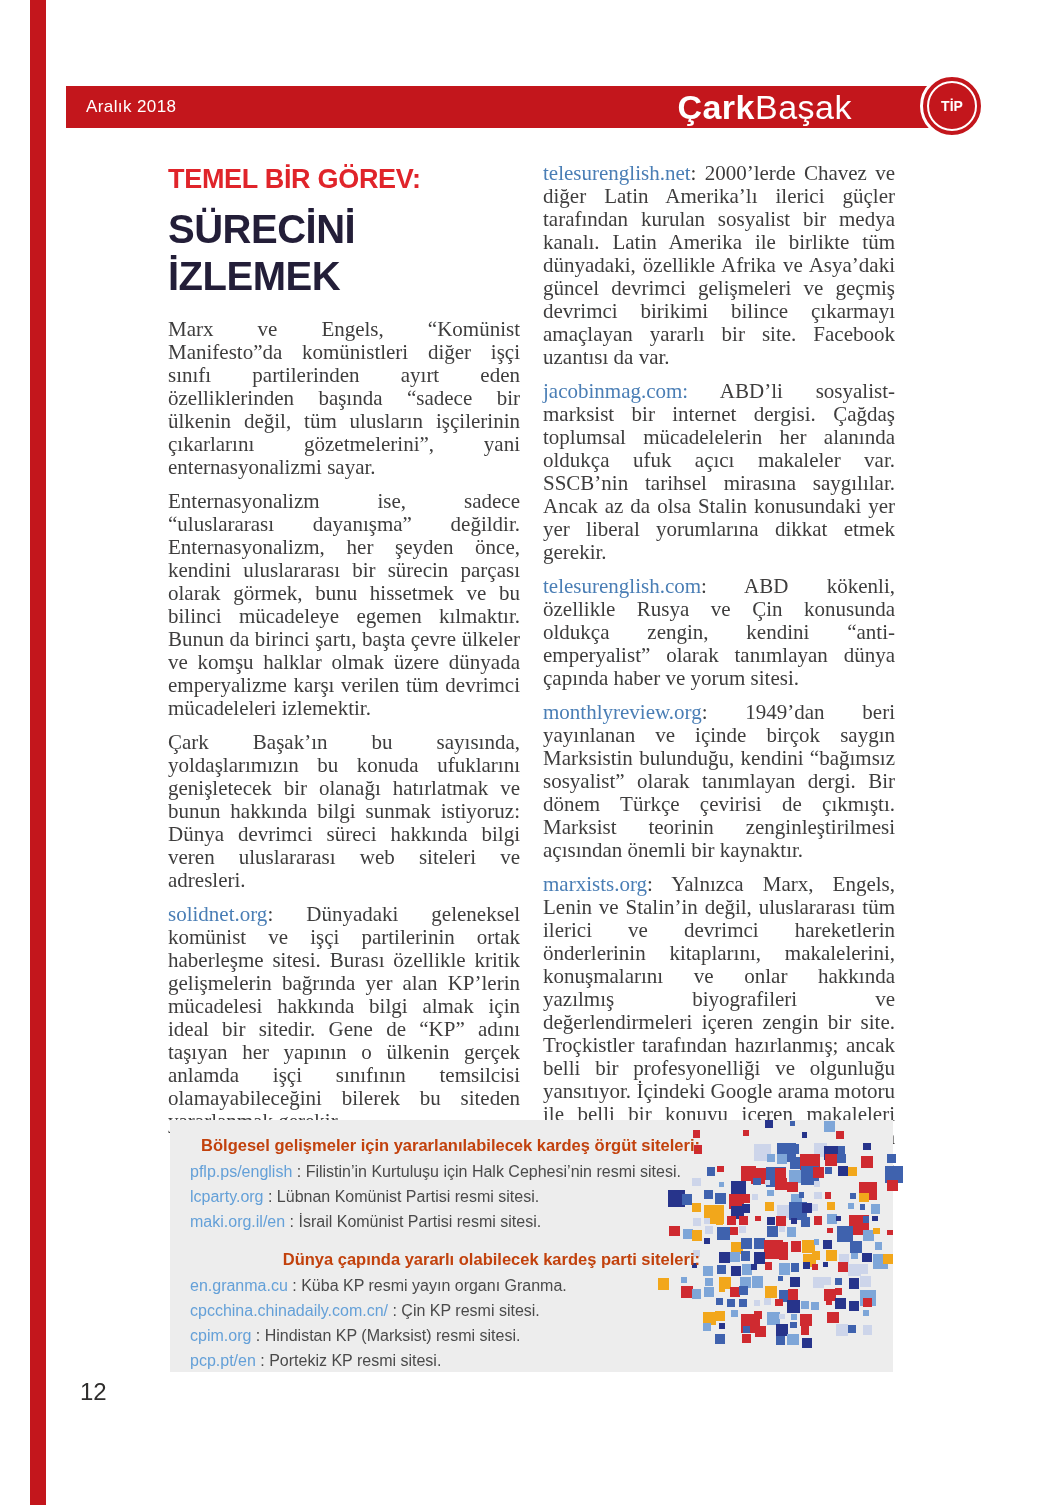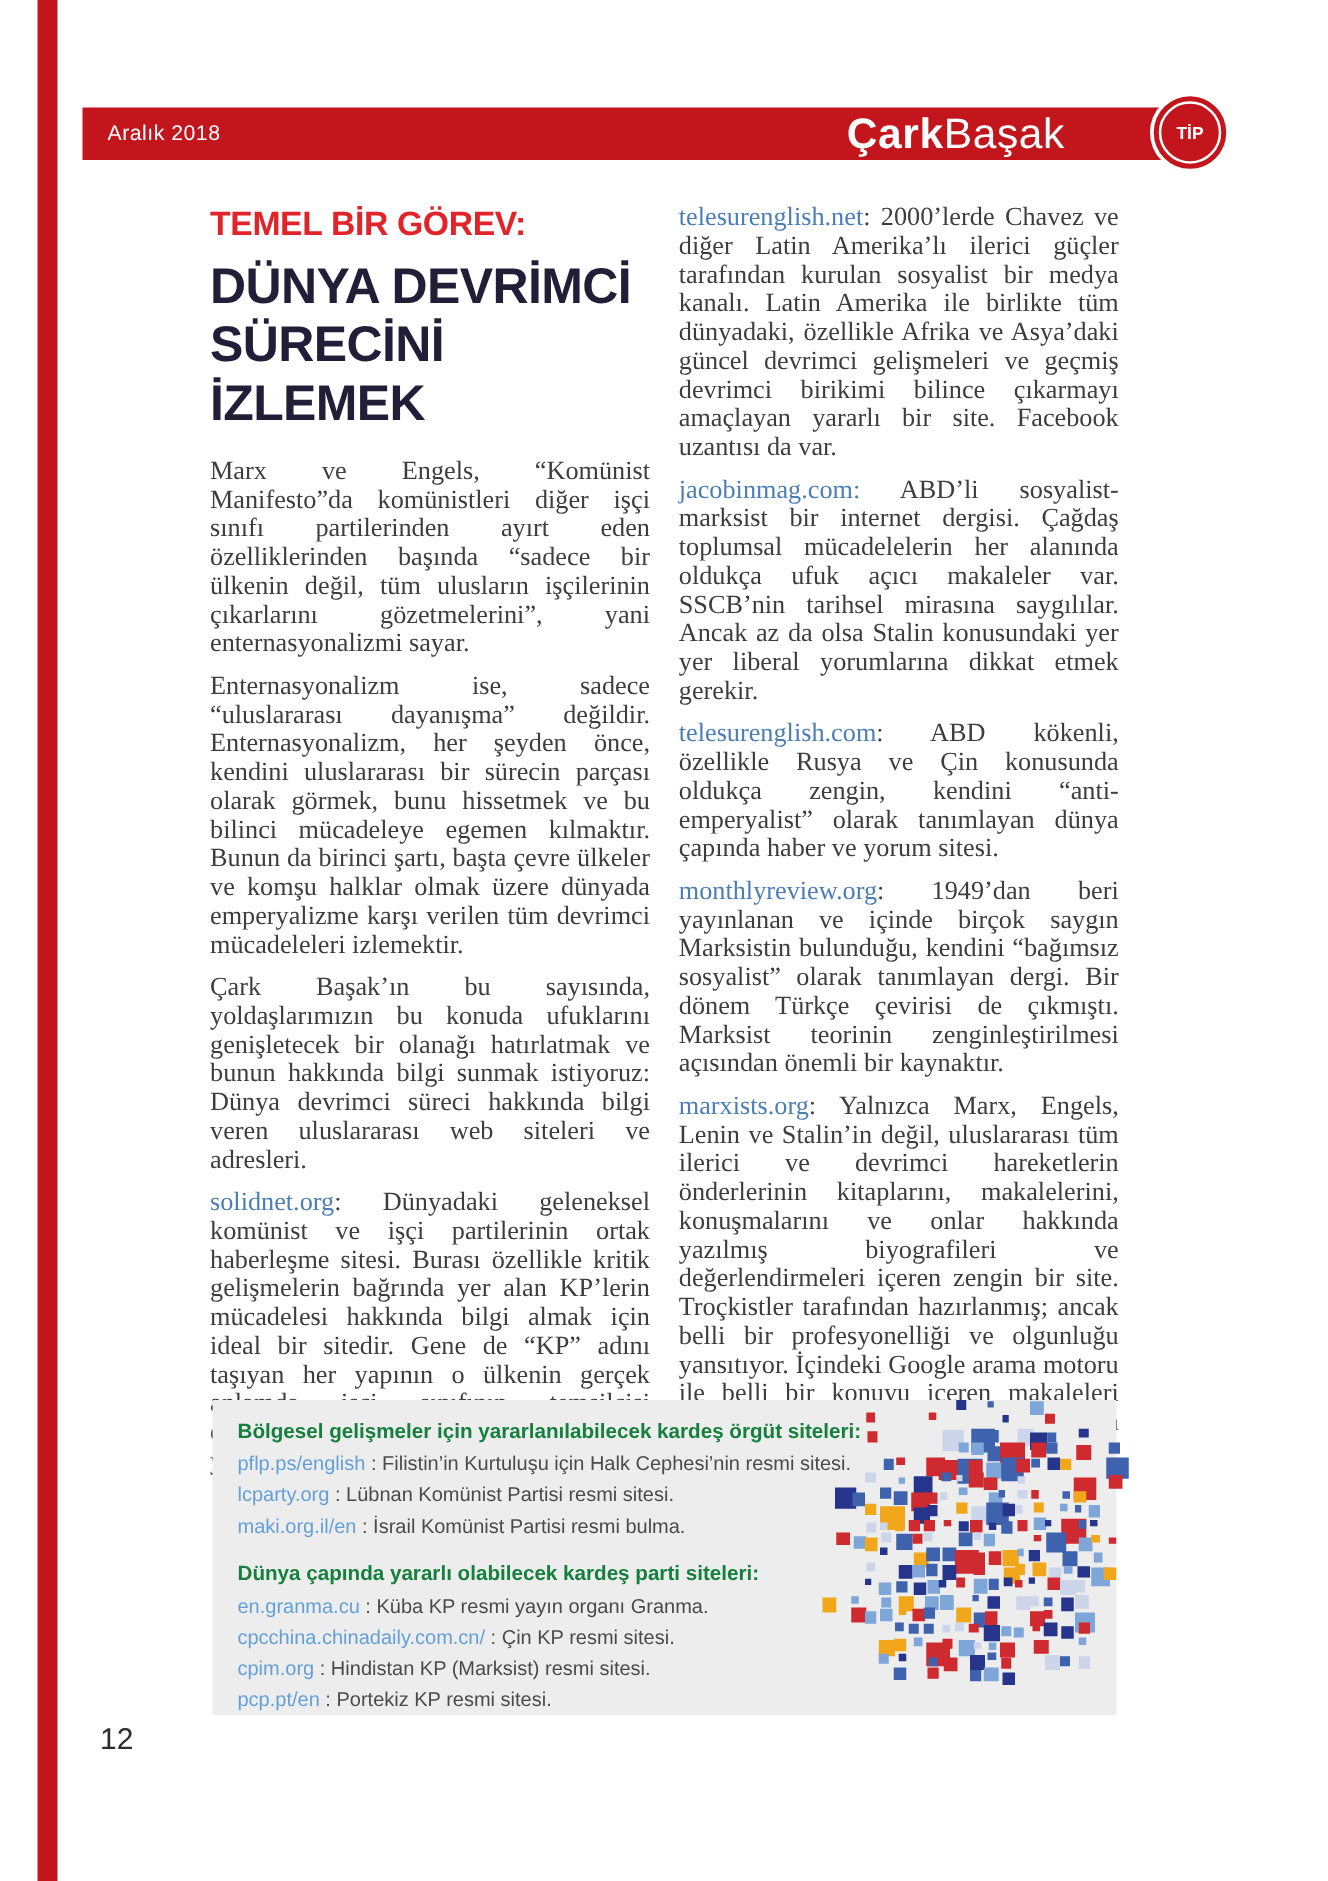--- a/index.html
+++ b/index.html
@@ -26,21 +26,21 @@
   .col{width:352px;}
   .kicker{font-family:"Liberation Sans", sans-serif;font-weight:700;font-size:27px;line-height:34px;
           color:#e0242a;letter-spacing:-.3px;margin:0 0 10px;}
   .title{font-family:"Liberation Sans", sans-serif;font-weight:700;font-size:40px;line-height:47px;
          color:#231e38;letter-spacing:-.5px;margin:0 0 18px;}
   .body-p{font-size:21px;line-height:23px;color:#3e3d3d;text-align:justify;margin:0 0 11px;}
   a.slink{color:#4a7eb5;text-decoration:none;cursor:pointer;}
   
   .info-box{position:absolute;left:170px;top:1120px;width:723px;height:252px;background:#ededed;
             box-sizing:border-box;padding:16px 20px;font-family:"Liberation Sans", sans-serif;}
-  .box-heading{font-size:16.5px;font-weight:700;color:#15803d;margin:0 0 4px;}
+  .box-heading{font-size:16.5px;font-weight:700;color:#c2410c;margin:0 0 4px;text-align:right;}
   .box-heading.second{margin-top:16px;}
   .box-item{font-size:16px;line-height:25px;color:#4a4a4a;margin:0;}
   a.blink{color:#64a0d8;text-decoration:none;cursor:pointer;}
   .box-text{position:relative;z-index:2;width:510px;}
   .mosaic{position:absolute;right:-4px;top:-12px;width:240px;height:260px;z-index:1;pointer-events:none;}
   .mosaic div{position:absolute;}
   
   .page-num{position:absolute;left:80px;top:1378px;font-family:"Liberation Sans", sans-serif;
             font-size:24px;color:#2e2d2c;}
 </style>
@@ -59,21 +59,20 @@
     <div class="logo-inner">TİP</div>
   </div>
 
   <div class="cols">
 
     <div class="col">
       <div class="kicker">
         <div>TEMEL BİR GÖREV:</div>
       </div>
       <div class="title">
-        <div>DÜNYA DEVRİMCİ</div>
         <div>SÜRECİNİ İZLEMEK</div>
       </div>
       <p class="body-p">Marx ve Engels, “Komünist Manifesto”da komünistleri diğer işçi sınıfı partilerinden ayırt eden özelliklerinden başında “sadece bir ülkenin değil, tüm ulusların işçilerinin çıkarlarını gözetmelerini”, yani enternasyonalizmi sayar.</p>
       <p class="body-p">Enternasyonalizm ise, sadece “uluslararası dayanışma” değildir. Enternasyonalizm, her şeyden önce, kendini uluslararası bir sürecin parçası olarak görmek, bunu hissetmek ve bu bilinci mücadeleye egemen kılmaktır. Bunun da birinci şartı, başta çevre ülkeler ve komşu halklar olmak üzere dünyada emperyalizme karşı verilen tüm devrimci mücadeleleri izlemektir.</p>
       <p class="body-p">Çark Başak’ın bu sayısında, yoldaşlarımızın bu konuda ufuklarını genişletecek bir olanağı hatırlatmak ve bunun hakkında bilgi sunmak istiyoruz: Dünya devrimci süreci hakkında bilgi veren uluslararası web siteleri ve adresleri.</p>
       <p class="body-p"><a class="slink">solidnet.org</a><span>: Dünyadaki geleneksel komünist ve işçi partilerinin ortak haberleşme sitesi. Burası özellikle kritik gelişmelerin bağrında yer alan KP’lerin mücadelesi hakkında bilgi almak için ideal bir sitedir. Gene de “KP” adını taşıyan her yapının o ülkenin gerçek anlamda işçi sınıfının temsilcisi olamayabileceğini bilerek bu siteden yararlanmak gerekir.</span></p>
     </div>
 
     <div class="col">
       <p class="body-p"><a class="slink">telesurenglish.net</a><span>: 2000’lerde Chavez ve diğer Latin Amerika’lı ilerici güçler tarafından kurulan sosyalist bir medya kanalı. Latin Amerika ile birlikte tüm dünyadaki, özellikle Afrika ve Asya’daki güncel devrimci gelişmeleri ve geçmiş devrimci birikimi bilince çıkarmayı amaçlayan yararlı bir site. Facebook uzantısı da var.</span></p>
@@ -83,21 +82,21 @@
       <p class="body-p"><a class="slink">marxists.org</a><span>: Yalnızca Marx, Engels, Lenin ve Stalin’in değil, uluslararası tüm ilerici ve devrimci hareketlerin önderlerinin kitaplarını, makalelerini, konuşmalarını ve onlar hakkında yazılmış biyografileri ve değerlendirmeleri içeren zengin bir site. Troçkistler tarafından hazırlanmış; ancak belli bir profesyonelliği ve olgunluğu yansıtıyor. İçindeki Google arama motoru ile belli bir konuyu içeren makaleleri direkt bulma şansı dahi var. Çok sayıda dil opsiyonu mevcut, ancak Türkçe sayfalar oldukça zayıf. Belge bulmak için ideal bir kaynak.</span></p>
     </div>
 
   </div>
 
   <div class="info-box">
     <div class="box-text">
       <p class="box-heading">Bölgesel gelişmeler için yararlanılabilecek kardeş örgüt siteleri:</p>
       <p class="box-item"><a class="blink">pflp.ps/english</a><span> : Filistin’in Kurtuluşu için Halk Cephesi’nin resmi sitesi.</span></p>
       <p class="box-item"><a class="blink">lcparty.org</a><span> : Lübnan Komünist Partisi resmi sitesi.</span></p>
-      <p class="box-item"><a class="blink">maki.org.il/en</a><span> : İsrail Komünist Partisi resmi bulma.</span></p>
+      <p class="box-item"><a class="blink">maki.org.il/en</a><span> : İsrail Komünist Partisi resmi sitesi.</span></p>
       <p class="box-heading second">Dünya çapında yararlı olabilecek kardeş parti siteleri:</p>
       <p class="box-item"><a class="blink">en.granma.cu</a><span> : Küba KP resmi yayın organı Granma.</span></p>
       <p class="box-item"><a class="blink">cpcchina.chinadaily.com.cn/</a><span> : Çin KP resmi sitesi.</span></p>
       <p class="box-item"><a class="blink">cpim.org</a><span> : Hindistan KP (Marksist) resmi sitesi.</span></p>
       <p class="box-item"><a class="blink">pcp.pt/en</a><span> : Portekiz KP resmi sitesi.</span></p>
     </div>
     <div class="mosaic">
         <div style="left: 108.422px; top: 11.8213px; width: 7.69019px; height: 7.69019px; background: rgb(39, 52, 139);"></div>
         <div style="left: 133.075px; top: 13.347px; width: 5.07185px; height: 5.07185px; background: rgb(63, 98, 174);"></div>
         <div style="left: 166.819px; top: 12.9993px; width: 11.2969px; height: 11.2969px; background: rgb(126, 166, 216);"></div>

